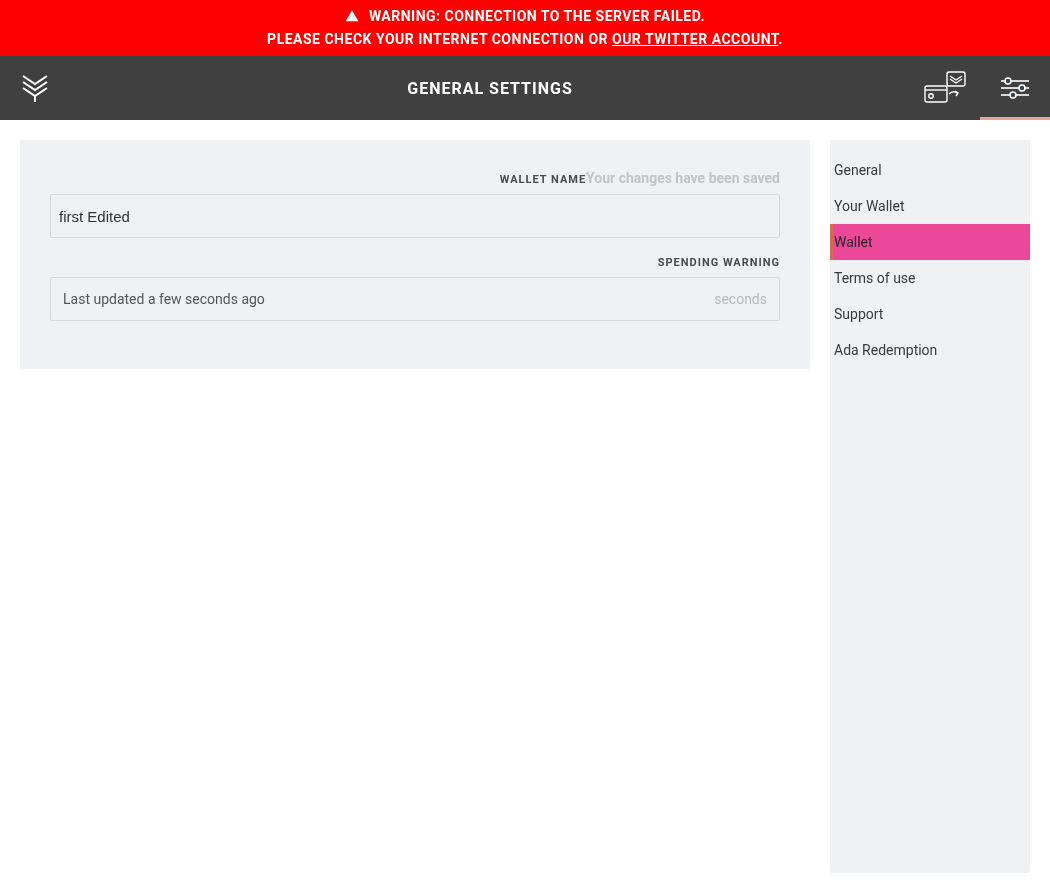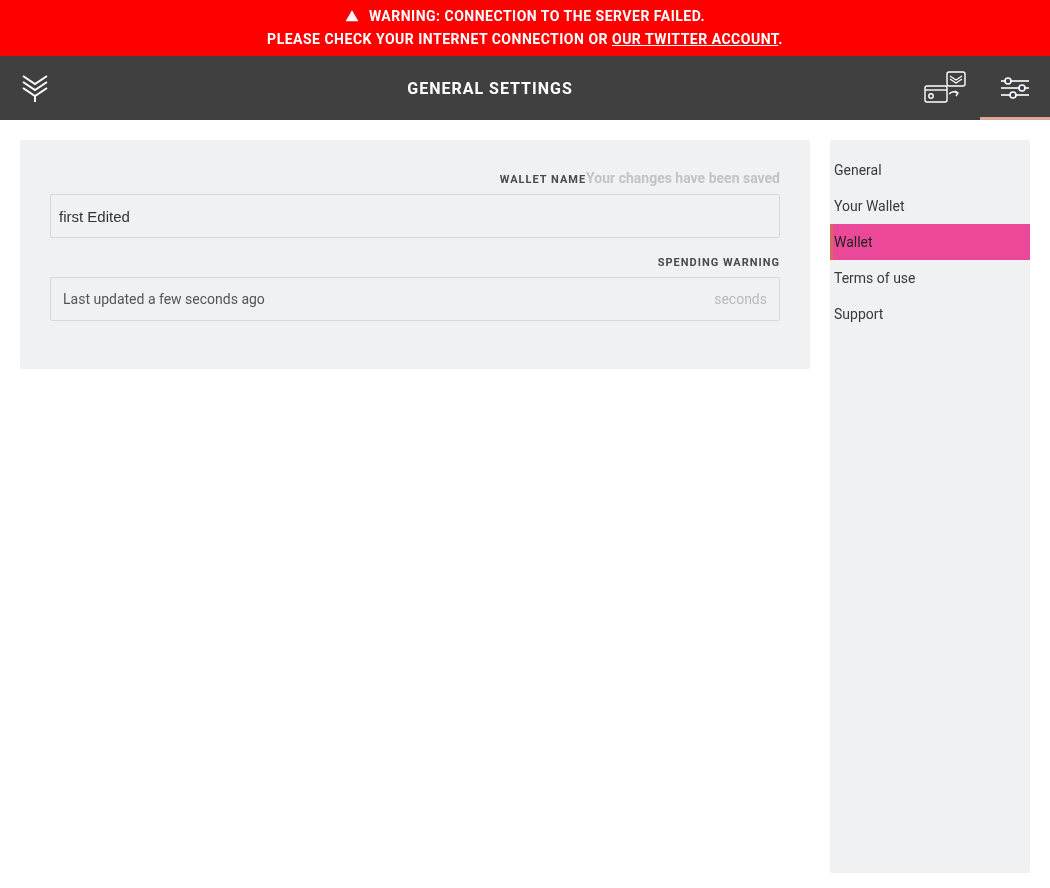--- a/index.html
+++ b/index.html
@@ -251,15 +251,18 @@
     </div>
     <div class="item active">
       <span>Wallet</span>
     </div>
     <div class="item">
       <span>Terms of use</span>
     </div>
     <div class="item">
       <span>Support</span>
     </div>
+    <div class="item">
+      <span>Ada Redemption</span>
+    </div>
   </div>
 
 </div>
 
 </body></html>

